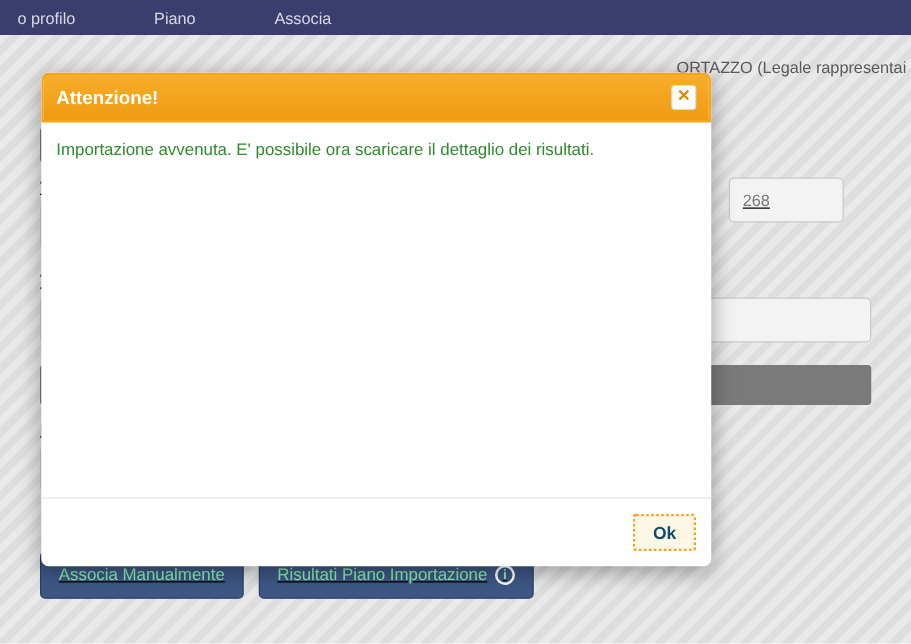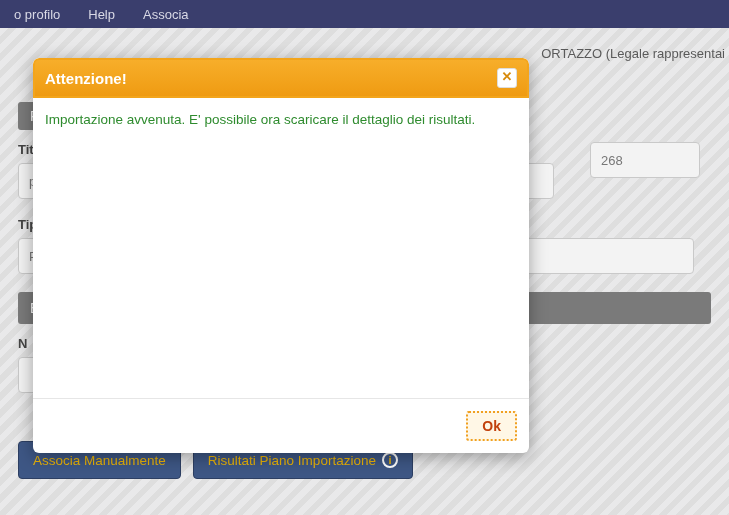--- a/index.html
+++ b/index.html
@@ -7,33 +7,35 @@
 
   
   .topnav {
     background: #3a3e6d;
     height: 28px;
     display: flex;
     align-items: center;
     padding-left: 0;
     color: #d9d9e6;
     font-size: 13px;
+    gap: 35px;
   }
   .topnav .item { padding: 0 14px; cursor: pointer; }
 
   
   .page {
     position: relative;
     height: 487px;
     background: repeating-linear-gradient(
       135deg,
       #e9e9ea 0px, #e9e9ea 6px,
       #dedede 6px, #dedede 12px
     );
-    padding: 14px 18px;
+    padding: 14px 32px;
+    text-decoration: underline;
   }
 
   .user-ribbon {
     position: absolute;
     top: 18px; right: 0;
     color: #5a5a5a;
     font-size: 13px;
     padding-right: 4px;
   }
 
@@ -75,47 +77,47 @@
     width: 100%;
   }
 
   .buttons-row {
     display: flex;
     gap: 12px;
     margin-top: 48px;
   }
   .btn {
     background: #3e5785;
-    color: #eab308;
+    color: #86efac;
     border: 1px solid #2d3f63;
     border-radius: 4px;
     padding: 10px 14px;
     font-size: 13.5px;
     cursor: pointer;
     display: inline-flex;
-    align-items: center;
+    align-items: flex-start;
     gap: 6px;
   }
   .btn .info-icon {
     display:inline-flex;
     width:16px; height:16px;
     border:2px solid #fff;
     border-radius:50%;
     align-items:center; justify-content:center;
     font-size:11px; font-weight:bold;
   }
 
   
   .modal-backdrop {
     position: absolute; inset: 0;
   }
   .modal {
     position: absolute;
     left: 33px; top: 30px;
-    width: 496px;
+    width: 536px;
     background: #fff;
     border-radius: 6px;
     box-shadow: 0 4px 18px rgba(0,0,0,0.35);
     overflow: hidden;
   }
   .modal-header {
     background: linear-gradient(#f7ae2a, #ef9b12);
     border: 2px solid #f3a51c;
     border-top-left-radius: 6px;
     border-top-right-radius: 6px;
@@ -146,54 +148,54 @@
   .modal-msg { color: #2e8b2e; font-size: 13.5px; }
   .modal-footer {
     border-top: 1px solid #e6e6e6;
     padding: 12px;
     display: flex;
     justify-content: flex-end;
   }
   .ok-btn {
     background: #fff7e6;
     border: 2px dotted #f0a020;
-    color: #c2410c;
+    color: #0c4a6e;
     font-weight: bold;
     font-size: 14px;
     padding: 5px 14px;
     border-radius: 3px;
     cursor: pointer;
   }
 </style>
 </head>
 <body>
 
 <div class="topnav">
   <span class="item">o profilo</span>
-  <span class="item">Help</span>
+  <span class="item">Piano</span>
   <span class="item">Associa</span>
 </div>
 
 <div class="page">
   <div class="user-ribbon">ORTAZZO (Legale rappresentai</div>
 
   <div class="panel">
     <div class="panel-head">Pa</div>
 
     <div class="form-row">
       <div class="form-col" style="width:400px">
         <label>Tit</label>
         <input type="text" readonly="" value="p" style="">
       </div>
       <div class="form-col" style="width:100px">
         <label>o</label>
         <input type="text" readonly="" style="width: 100px;">
       </div>
       <div class="form-col" style="width:120px">
-        <input type="text" readonly="" style="width: 110px;" value="268">
+        <input type="text" readonly="" style="width: 92px;" value="268">
       </div>
     </div>
 
     <div class="form-row">
       <div class="form-col" style="width:400px">
         <label>Tip</label>
         <input type="text" readonly="" value="P" style="">
       </div>
       <div class="form-col" style="width:240px">
         <label>ano</label>

